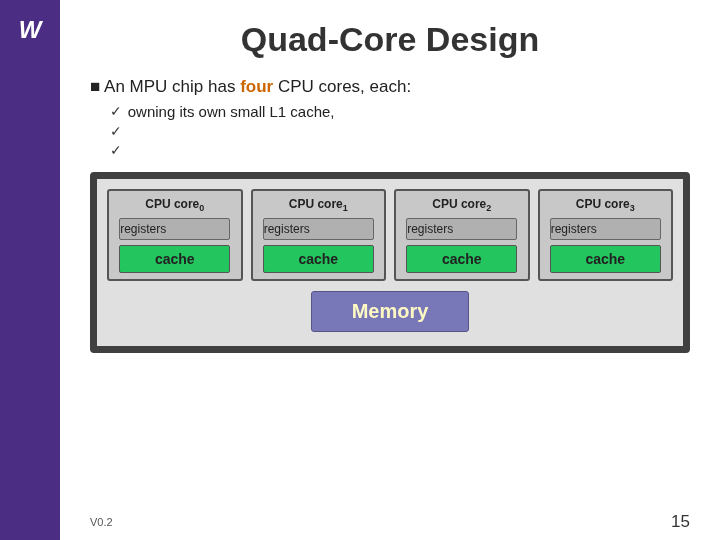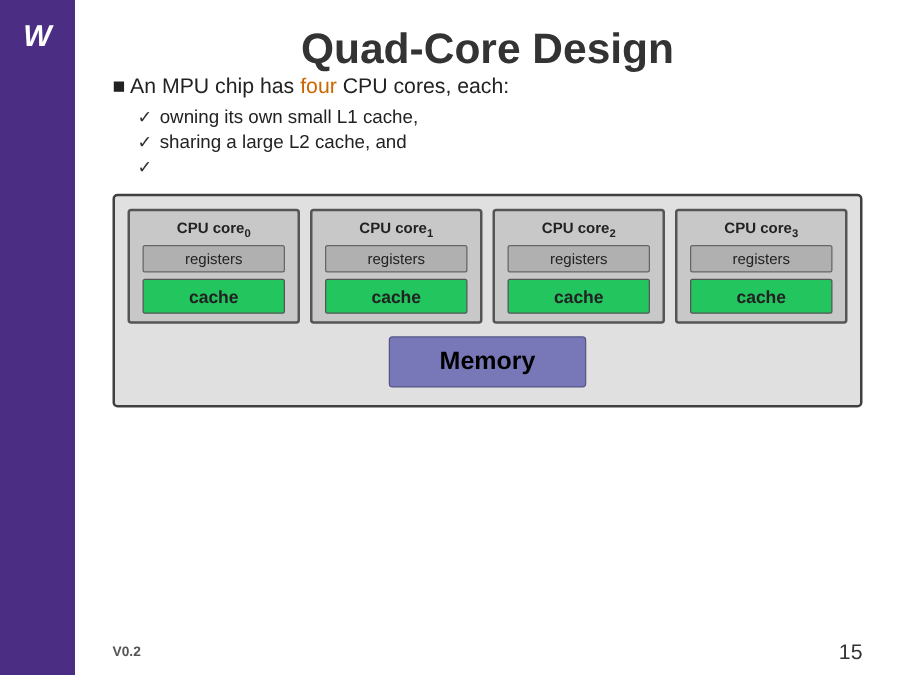--- a/index.html
+++ b/index.html
@@ -42,53 +42,54 @@
       left: 60px;
       top: 0;
       right: 0;
       bottom: 0;
       padding: 20px 30px 10px 30px;
     }
     .slide-title {
       font-size: 34px;
       font-weight: bold;
       color: #333333;
+      margin-bottom: 18px;
       text-align: center;
     }
     .bullet-section {
       margin-bottom: 14px;
     }
     .main-bullet {
       font-size: 17px;
       color: #222222;
       margin-bottom: 6px;
     }
     .main-bullet .keyword {
       color: #cc6600;
-      font-weight: normal;
+      font-weight: bold;
       text-align: right;
     }
     .sub-bullets {
       list-style: none;
       margin-left: 20px;
     }
     .sub-bullets li {
       font-size: 15px;
       color: #222222;
       margin-bottom: 3px;
       display: flex;
       align-items: flex-start;
     }
     .checkmark {
       color: #333333;
       margin-right: 6px;
       font-size: 14px;
     }
     .diagram-container {
-      border: 2px solid #404040;
+      border: 7px solid #404040;
       background: #e0e0e0;
       border-radius: 4px;
       padding: 10px 10px 14px 10px;
       margin-top: 4px;
     }
     .cpu-cores-row {
       display: flex;
       justify-content: space-between;
       gap: 8px;
       margin-bottom: 10px;
@@ -109,21 +110,21 @@
       font-weight: bold;
       color: #222222;
       text-align: center;
     }
     .registers-box {
       width: 90%;
       background: #b0b0b0;
       border: 1px solid #666666;
       border-radius: 2px;
       padding: 3px 0;
-      text-align: center;
+      text-align: left;
       font-size: 12px;
       color: #222222;
     }
     .cache-box {
       width: 90%;
       background: #22c55e;
       border: 1px solid #555555;
       border-radius: 2px;
       padding: 5px 0;
       text-align: center;
@@ -135,37 +136,36 @@
       display: flex;
       justify-content: center;
     }
     .memory-box {
       background: #7878b8;
       border: 1px solid #555588;
       border-radius: 3px;
       padding: 8px 40px;
       font-size: 20px;
       font-weight: bold;
-      color: #000000;
+      color: #fef9c3;
       text-align: center;
     }
     .footer {
       position: absolute;
       bottom: 8px;
       left: 60px;
       right: 0;
       display: flex;
       justify-content: space-between;
       padding: 0 30px;
       align-items: center;
     }
     .footer-text {
       font-size: 11px;
       color: #555555;
-      font-weight: bold;
     }
     .footer-page {
       font-size: 17px;
       color: #333333;
     }
     .subscript {
       font-size: 9px;
       vertical-align: sub;
     }
   </style>
@@ -186,21 +186,20 @@
       <div class="main-bullet">
         ■ An MPU chip has <span class="keyword">four</span> CPU cores, each:
       </div>
       <ul class="sub-bullets">
         <li>
           <span class="checkmark">✓</span>
           <span>owning its own small L1 cache,</span>
         </li>
         <li>
           <span class="checkmark">✓</span>
-          <span>sharing a large L2 cache, and</span>
         </li>
         <li>
           <span class="checkmark">✓</span>
         </li>
       </ul>
     </div>
 
     <div class="diagram-container">
       <div class="cpu-cores-row">
 

